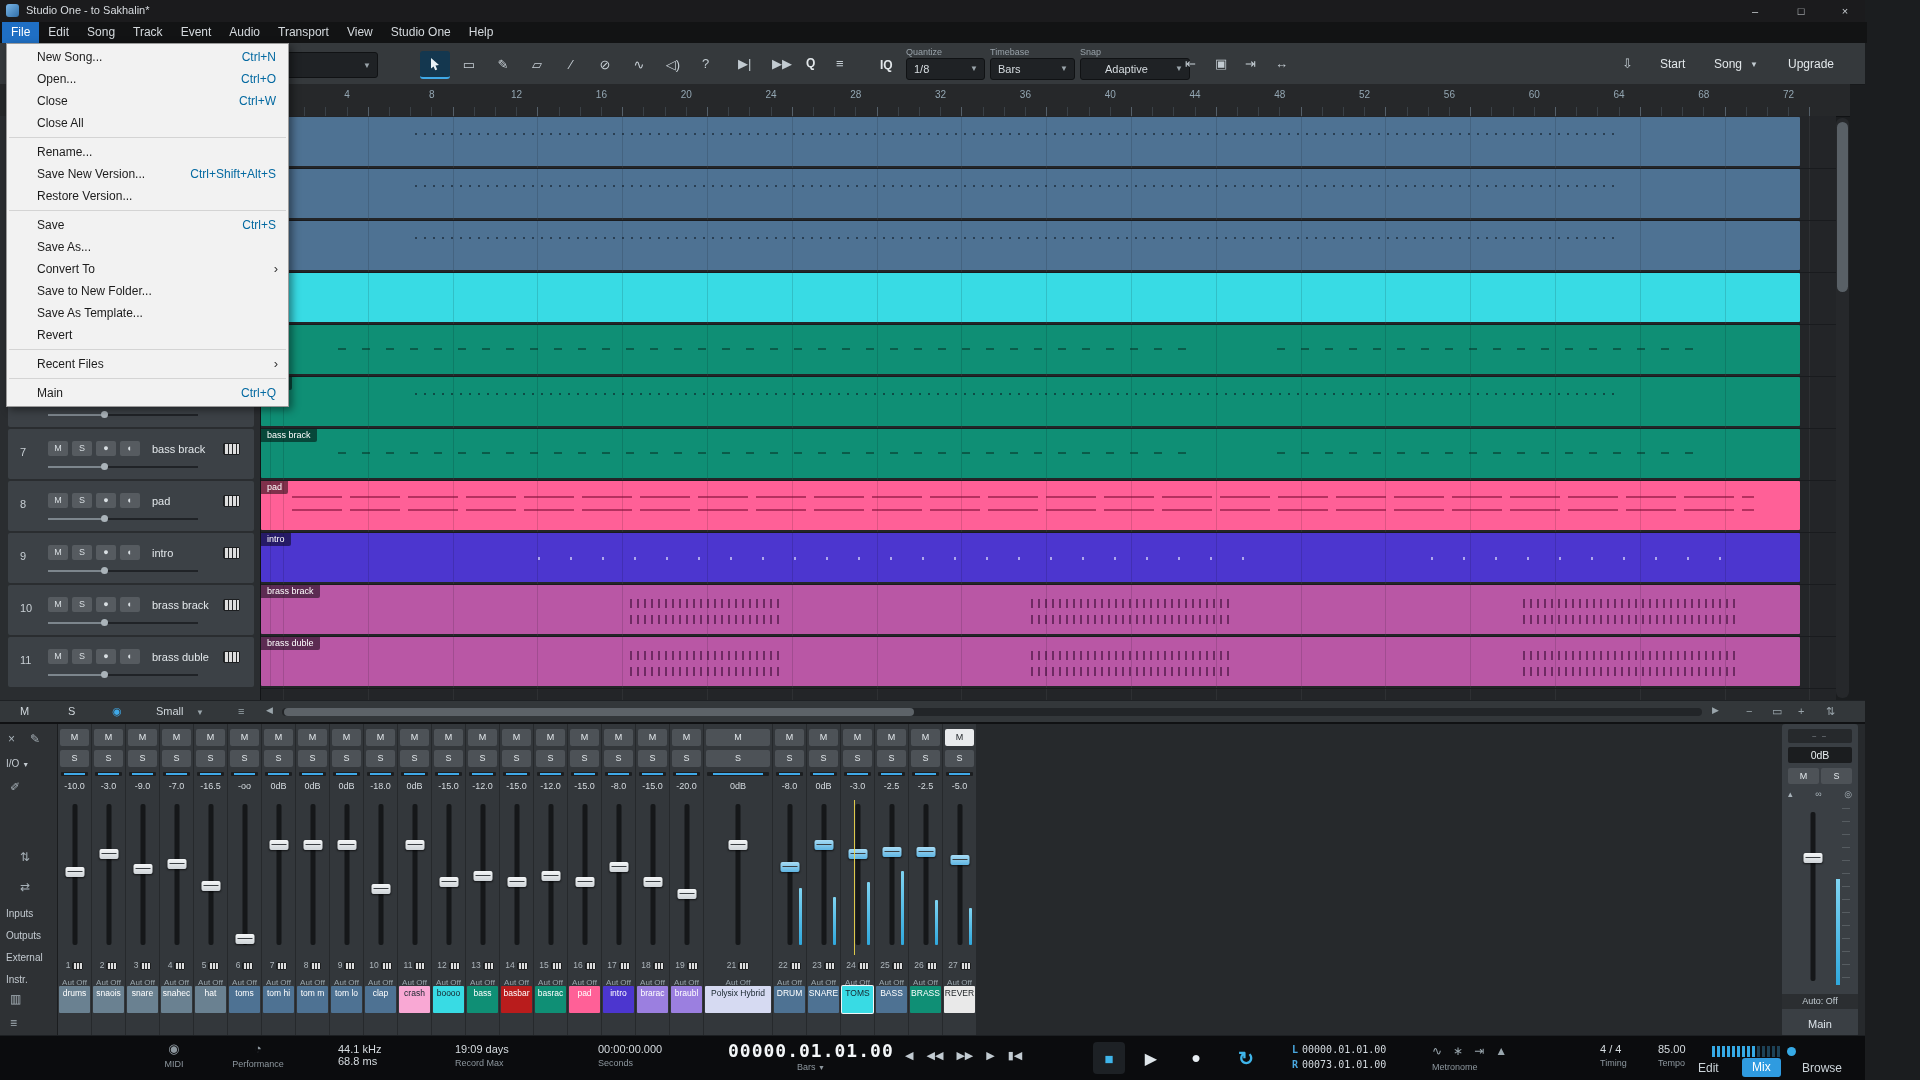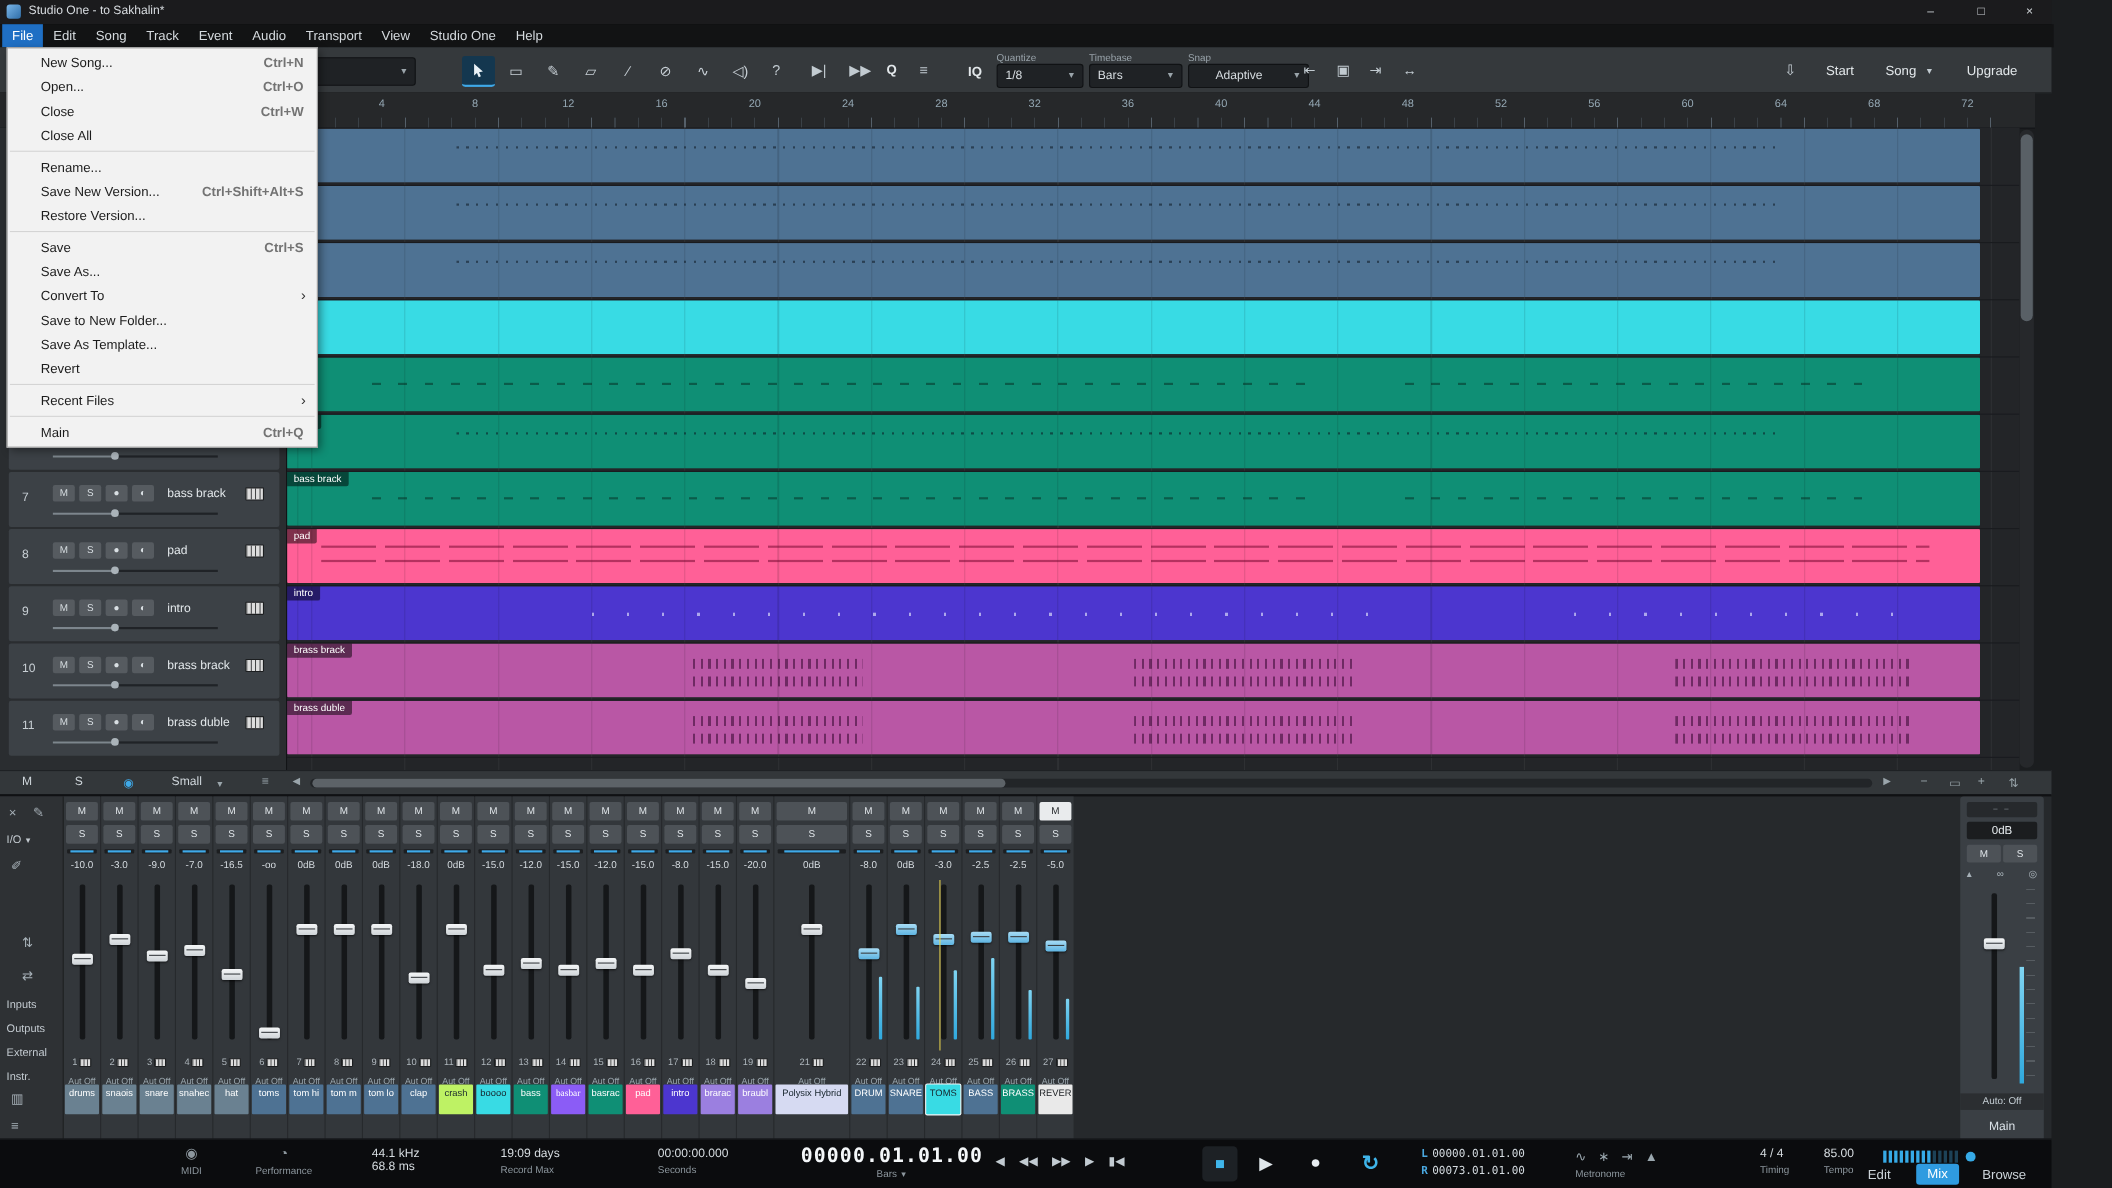--- a/index.html
+++ b/index.html
@@ -152,21 +152,21 @@
   .bluesq{width:28px;height:28px;border-radius:4px;background:linear-gradient(135deg,#6fa8d8,#2f5d8a);}
   .task-txt{position:absolute;left:0;width:55px;text-align:center;color:#e8e8e8;}
   .reddot{width:16px;height:16px;border-radius:50%;background:#e23b30;border:2px solid #fff;box-sizing:border-box;}
   .battery{width:11px;height:18px;border:1px solid #ccc;border-radius:2px;}
   .wifiwedge{width:0;height:0;border-left:8px solid transparent;border-right:8px solid transparent;border-bottom:12px solid #ccc;}
 
   
   .filemenu{position:absolute;left:6px;top:43px;width:281px;background:#f2f2f2;border:1px solid #9b9b9b;
             box-shadow:3px 3px 8px rgba(0,0,0,.45);z-index:100;padding:2px 0;}
   .fm-item{position:relative;height:22px;line-height:22px;padding-left:30px;font-size:12px;color:#1c1c1c;}
-  .fm-shortcut{position:absolute;right:12px;color:#737373;font-weight:bold;}
+  .fm-shortcut{position:absolute;right:12px;color:#0369a1;}
   .fm-arrow{position:absolute;right:10px;color:#333;font-size:13px;}
   .fm-sep{border-top:1px solid #d4d4d4;margin:3px 2px;}
 </style>
 </head>
 <body>
 
 <div id="screen">
 
   <div class="titlebar">
     <div class="appicon"></div>
@@ -684,21 +684,21 @@
           <div class="ch-pan">
             <div class="ch-pan-bar"></div>
           </div>
           <div class="ch-db">0dB</div>
           <div class="ch-fader">
             <div class="groove"></div>
             <div class="handle" style="top: 30%;"></div>
           </div>
           <div class="ch-num">11<span class="kb"></span></div>
           <div class="ch-auto">Aut Off</div>
-          <div class="ch-name" style="background: #bef264; color: rgb(22, 36, 44);">crash</div>
+          <div class="ch-name" style="background: #f9a8d4; color: rgb(22, 36, 44);">crash</div>
         </div>
         <div class="ch">
           <div class="ch-btn ch-m">M</div>
           <div class="ch-btn ch-s">S</div>
           <div class="ch-pan">
             <div class="ch-pan-bar"></div>
           </div>
           <div class="ch-db">-15.0</div>
           <div class="ch-fader">
             <div class="groove"></div>
@@ -729,21 +729,21 @@
           <div class="ch-pan">
             <div class="ch-pan-bar"></div>
           </div>
           <div class="ch-db">-15.0</div>
           <div class="ch-fader">
             <div class="groove"></div>
             <div class="handle" style="top: 55%;"></div>
           </div>
           <div class="ch-num">14<span class="kb"></span></div>
           <div class="ch-auto">Aut Off</div>
-          <div class="ch-name" style="background: #8b5cf6; color: rgb(255, 255, 255); font-family: Liberation Serif, serif;">basbar</div>
+          <div class="ch-name" style="background: #b91c1c; color: rgb(255, 255, 255);">basbar</div>
         </div>
         <div class="ch">
           <div class="ch-btn ch-m">M</div>
           <div class="ch-btn ch-s">S</div>
           <div class="ch-pan">
             <div class="ch-pan-bar"></div>
           </div>
           <div class="ch-db">-12.0</div>
           <div class="ch-fader">
             <div class="groove"></div>

